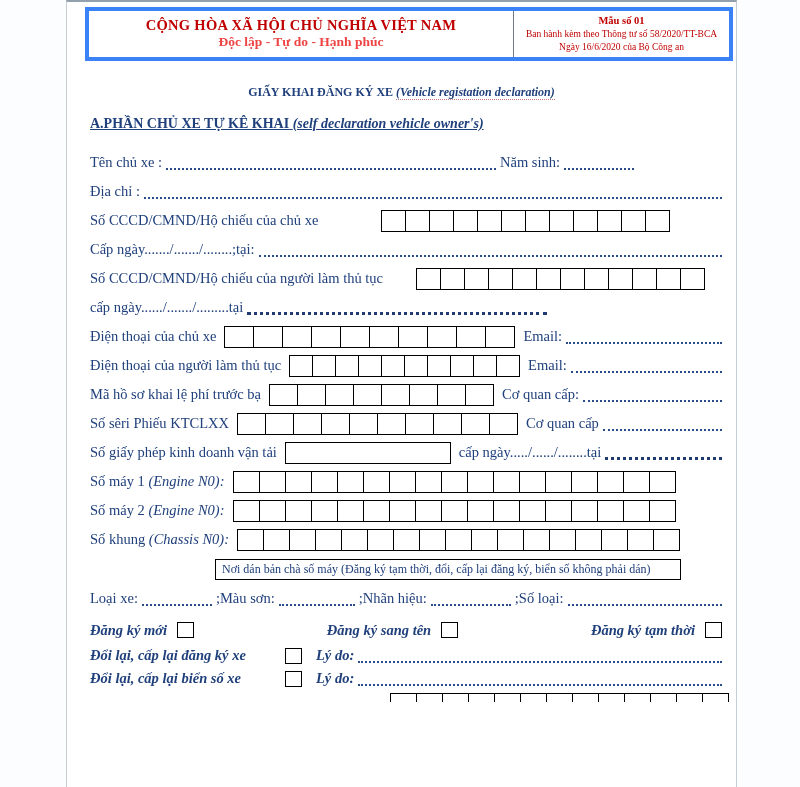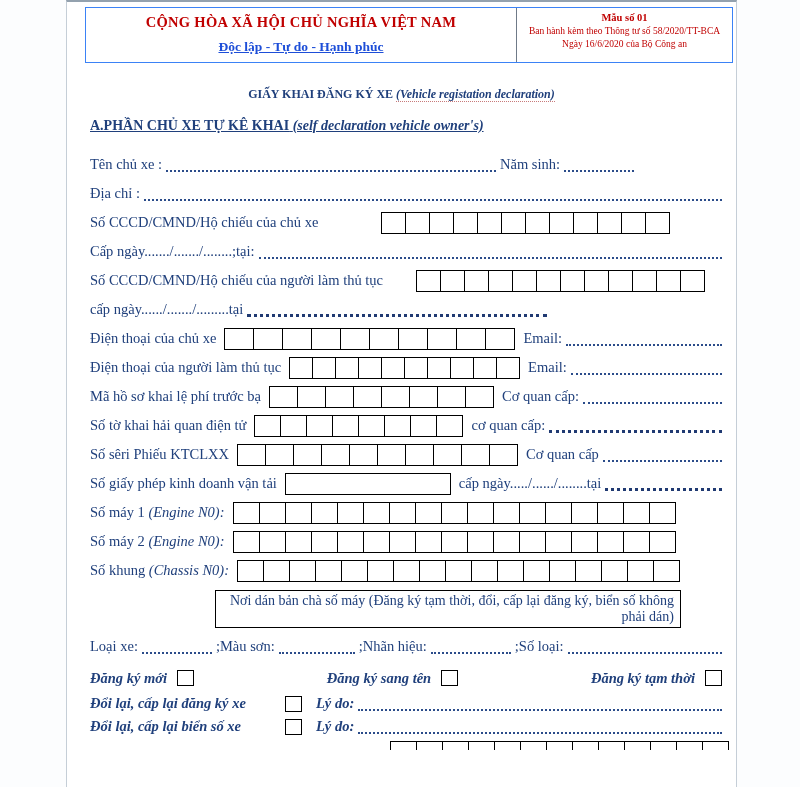--- a/index.html
+++ b/index.html
@@ -12,24 +12,24 @@
   }
   .page {
     width:671px; height:787px; margin-left:66px;
     background:#ffffff;
     border-left:1px solid #c5ced7;
     border-right:1px solid #c5ced7;
     border-top:2px solid #93a1ae;
     position:relative;
   }
   
-  .header { display:flex; width:648px; margin:5px 0 0 18px; border:1px solid #3b82f6;justify-content:space-between; }
+  .header { display:flex; width:648px; margin:5px 0 0 18px; border:4px solid #3b82f6;justify-content:space-between; }
   .header-left { flex:1; text-align:center; padding:6px 0 7px; }
   .nat-title { color:#c00000; font-weight:bold; font-size:14.5px; letter-spacing:.3px; }
-  .motto { color:#1d4ed8; font-weight:bold; font-size:13.5px; text-decoration:underline; margin-top:8px; }
+  .motto { color:#ef4444; font-weight:bold; font-size:13.5px; margin-top:0; }
   .header-right { width:216px; border-left:1px solid #6f7a88; color:#c00000; text-align:center; font-size:9.5px; line-height:1.35; padding:3px 4px 2px; }
   .form-no { font-weight:bold; font-size:10.5px; }
   
   .doc-title { text-align:center; margin-top:24px; font-size:12px; font-weight:bold; }
   .doc-title .en { font-style:italic; border-bottom:1px dotted #c87a7a; }
   .section-heading { margin:16px 0 0 23px; font-weight:bold; font-size:14px; text-decoration:underline; }
   .section-heading .en { font-style:italic; }
   
   .rows { margin-top:16px; font-size:14.5px; }
   .row { display:flex; align-items:center; height:29px; margin:0 10px 0 23px; }
@@ -44,21 +44,21 @@
   
   .cells { display:flex; margin-left:8px; }
   .cell { height:22px; border:1px solid #000; background:#fff; margin-left:-1px; }
   .cells .cell:first-child { margin-left:0; }
   .cw25 .cell{width:25px;} .cw24 .cell{width:24px;} .cw31 .cell{width:31px;}
   .cw30 .cell{width:30px;} .cw29 .cell{width:29px;} .cw27 .cell{width:27px;}
   .inputbox { height:22px; border:1px solid #000; background:#fff; }
   .box-tax { width:176px; margin-left:8px; }
   .box-transport { width:166px; margin:0 8px; }
   
-  .note-box { margin:5px 0 4px 148px; width:466px; border:1.5px solid #000; font-size:14px; text-align:right; padding:2px 6px;font-family:Liberation Serif, serif; }
+  .note-box { margin:5px 0 4px 148px; width:466px; border:1.5px solid #000; font-size:12px; text-align:left; padding:2px 6px;font-family:Liberation Serif, serif; }
   
   .cb-row { display:flex; align-items:center; justify-content:space-between; height:28px; margin:3px 14px 0 23px; font-weight:bold; font-style:italic; font-size:14.5px; }
   .cb-group { display:flex; align-items:center; gap:10px; }
   .checkbox { width:17px; height:16px; border:1.7px solid #000; background:#fff; }
   .dl-row { display:flex; align-items:center; height:23px; margin:0 10px 0 23px; font-size:14.5px; }
   .dl-label { flex:0 0 195px; font-weight:bold; font-style:italic; }
   .lydo { margin-left:14px; font-weight:bold; font-style:italic; white-space:nowrap; }
   
   .partial-row { margin-left:323px; margin-top:3px; height:9px; overflow:hidden; }
 </style>
@@ -202,36 +202,20 @@
           <div class="cell"></div>
           <div class="cell"></div>
           <div class="cell"></div>
           <div class="cell"></div>
         </div>
       <span class="sp8"></span>
       <span class="lbl">Cơ quan cấp:</span>
       <span class="dotfill"></span>
     </div>
 
-    <div class="row">
-      <span class="lbl">Số tờ khai hải quan điện tử</span>
-      <div class="cells cw27">
-          <div class="cell"></div>
-          <div class="cell"></div>
-          <div class="cell"></div>
-          <div class="cell"></div>
-          <div class="cell"></div>
-          <div class="cell"></div>
-          <div class="cell"></div>
-          <div class="cell"></div>
-        </div>
-      <span class="sp8"></span>
-      <span class="lbl">cơ quan cấp:</span>
-      <span class="dotfill heavy"></span>
-    </div>
 
     <div class="row">
       <span class="lbl">Số sêri Phiếu KTCLXX</span>
       <div class="cells cw29">
           <div class="cell"></div>
           <div class="cell"></div>
           <div class="cell"></div>
           <div class="cell"></div>
           <div class="cell"></div>
           <div class="cell"></div>

